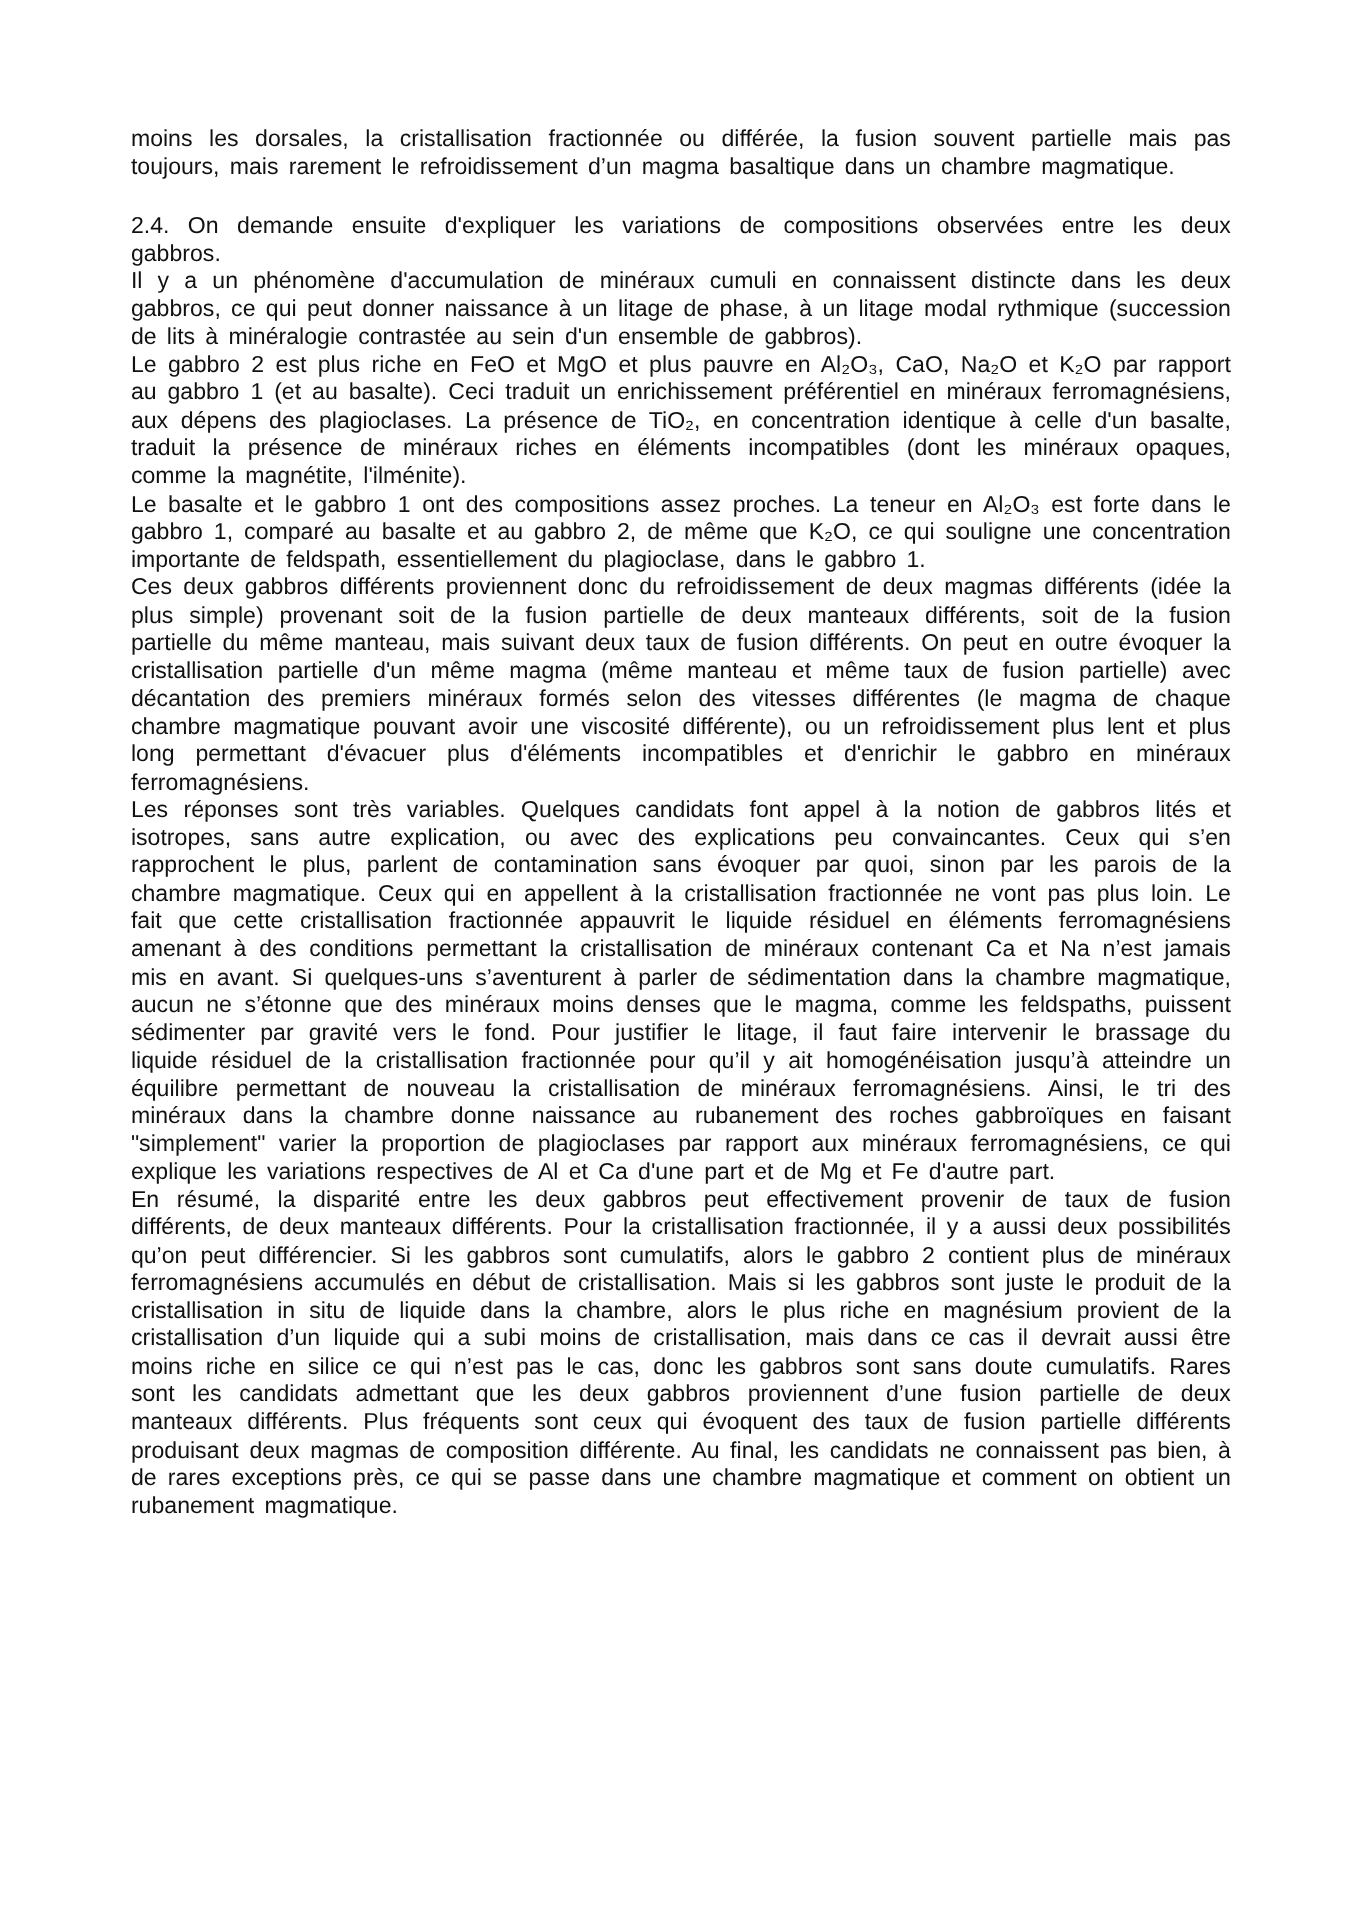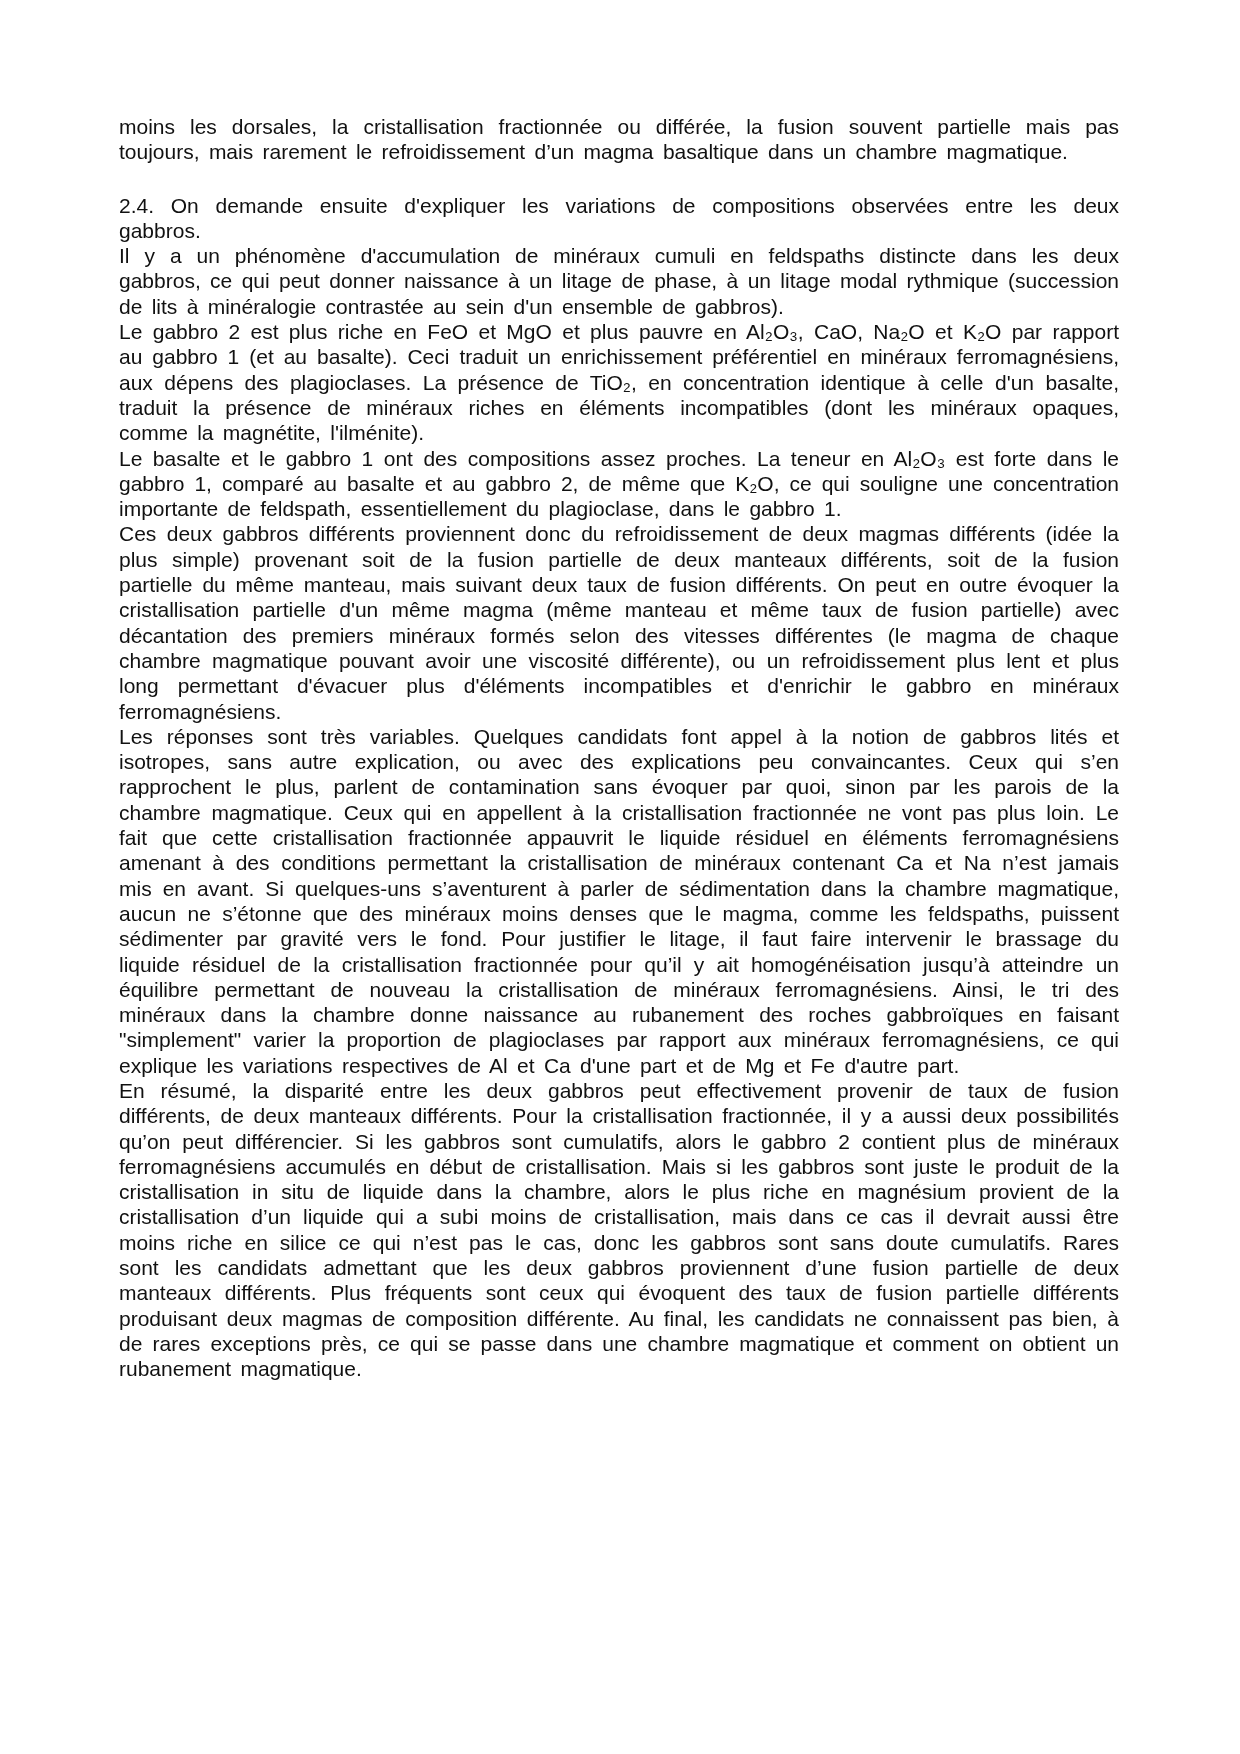--- a/index.html
+++ b/index.html
@@ -44,21 +44,21 @@
     color: #111111;
   }
 </style>
 </head>
 <body>
 
 <div class="page">
   <div class="content">
     <p>moins les dorsales, la cristallisation fractionnée ou différée, la fusion souvent partielle mais pas toujours, mais rarement le refroidissement d’un magma basaltique dans un chambre magmatique.</p>
     <p class="space-before">2.4. On demande ensuite d'expliquer les variations de compositions observées entre les deux gabbros.</p>
-    <p>Il y a un phénomène d'accumulation de minéraux cumuli en feldspaths distincte dans les deux gabbros, ce qui peut donner naissance à un litage de phase, à un litage modal rythmique (succession de lits à minéralogie contrastée au sein d'un ensemble de gabbros).</p>
+    <p>Il y a un phénomène d'accumulation de minéraux cumuli en connaissent distincte dans les deux gabbros, ce qui peut donner naissance à un litage de phase, à un litage modal rythmique (succession de lits à minéralogie contrastée au sein d'un ensemble de gabbros).</p>
     <p>Le gabbro 2 est plus riche en FeO et MgO et plus pauvre en Al₂O₃, CaO, Na₂O et K₂O par rapport au gabbro 1 (et au basalte). Ceci traduit un enrichissement préférentiel en minéraux ferromagnésiens, aux dépens des plagioclases. La présence de TiO₂, en concentration identique à celle d'un basalte, traduit la présence de minéraux riches en éléments incompatibles (dont les minéraux opaques, comme la magnétite, l'ilménite).</p>
     <p>Le basalte et le gabbro 1 ont des compositions assez proches. La teneur en Al₂O₃ est forte dans le gabbro 1, comparé au basalte et au gabbro 2, de même que K₂O, ce qui souligne une concentration importante de feldspath, essentiellement du plagioclase, dans le gabbro 1.</p>
     <p>Ces deux gabbros différents proviennent donc du refroidissement de deux magmas différents (idée la plus simple) provenant soit de la fusion partielle de deux manteaux différents, soit de la fusion partielle du même manteau, mais suivant deux taux de fusion différents. On peut en outre évoquer la cristallisation partielle d'un même magma (même manteau et même taux de fusion partielle) avec décantation des premiers minéraux formés selon des vitesses différentes (le magma de chaque chambre magmatique pouvant avoir une viscosité différente), ou un refroidissement plus lent et plus long permettant d'évacuer plus d'éléments incompatibles et d'enrichir le gabbro en minéraux ferromagnésiens.</p>
     <p>Les réponses sont très variables. Quelques candidats font appel à la notion de gabbros lités et isotropes, sans autre explication, ou avec des explications peu convaincantes. Ceux qui s’en rapprochent le plus, parlent de contamination sans évoquer par quoi, sinon par les parois de la chambre magmatique. Ceux qui en appellent à la cristallisation fractionnée ne vont pas plus loin. Le fait que cette cristallisation fractionnée appauvrit le liquide résiduel en éléments ferromagnésiens amenant à des conditions permettant la cristallisation de minéraux contenant Ca et Na n’est jamais mis en avant. Si quelques-uns s’aventurent à parler de sédimentation dans la chambre magmatique, aucun ne s’étonne que des minéraux moins denses que le magma, comme les feldspaths, puissent sédimenter par gravité vers le fond. Pour justifier le litage, il faut faire intervenir le brassage du liquide résiduel de la cristallisation fractionnée pour qu’il y ait homogénéisation jusqu’à atteindre un équilibre permettant de nouveau la cristallisation de minéraux ferromagnésiens. Ainsi, le tri des minéraux dans la chambre donne naissance au rubanement des roches gabbroïques en faisant "simplement" varier la proportion de plagioclases par rapport aux minéraux ferromagnésiens, ce qui explique les variations respectives de Al et Ca d'une part et de Mg et Fe d'autre part.</p>
     <p>En résumé, la disparité entre les deux gabbros peut effectivement provenir de taux de fusion différents, de deux manteaux différents. Pour la cristallisation fractionnée, il y a aussi deux possibilités qu’on peut différencier. Si les gabbros sont cumulatifs, alors le gabbro 2 contient plus de minéraux ferromagnésiens accumulés en début de cristallisation. Mais si les gabbros sont juste le produit de la cristallisation in situ de liquide dans la chambre, alors le plus riche en magnésium provient de la cristallisation d’un liquide qui a subi moins de cristallisation, mais dans ce cas il devrait aussi être moins riche en silice ce qui n’est pas le cas, donc les gabbros sont sans doute cumulatifs. Rares sont les candidats admettant que les deux gabbros proviennent d’une fusion partielle de deux manteaux différents. Plus fréquents sont ceux qui évoquent des taux de fusion partielle différents produisant deux magmas de composition différente. Au final, les candidats ne connaissent pas bien, à de rares exceptions près, ce qui se passe dans une chambre magmatique et comment on obtient un rubanement magmatique.</p>
   </div>
 
   <div class="footer">32/76</div>
 </div>
 

